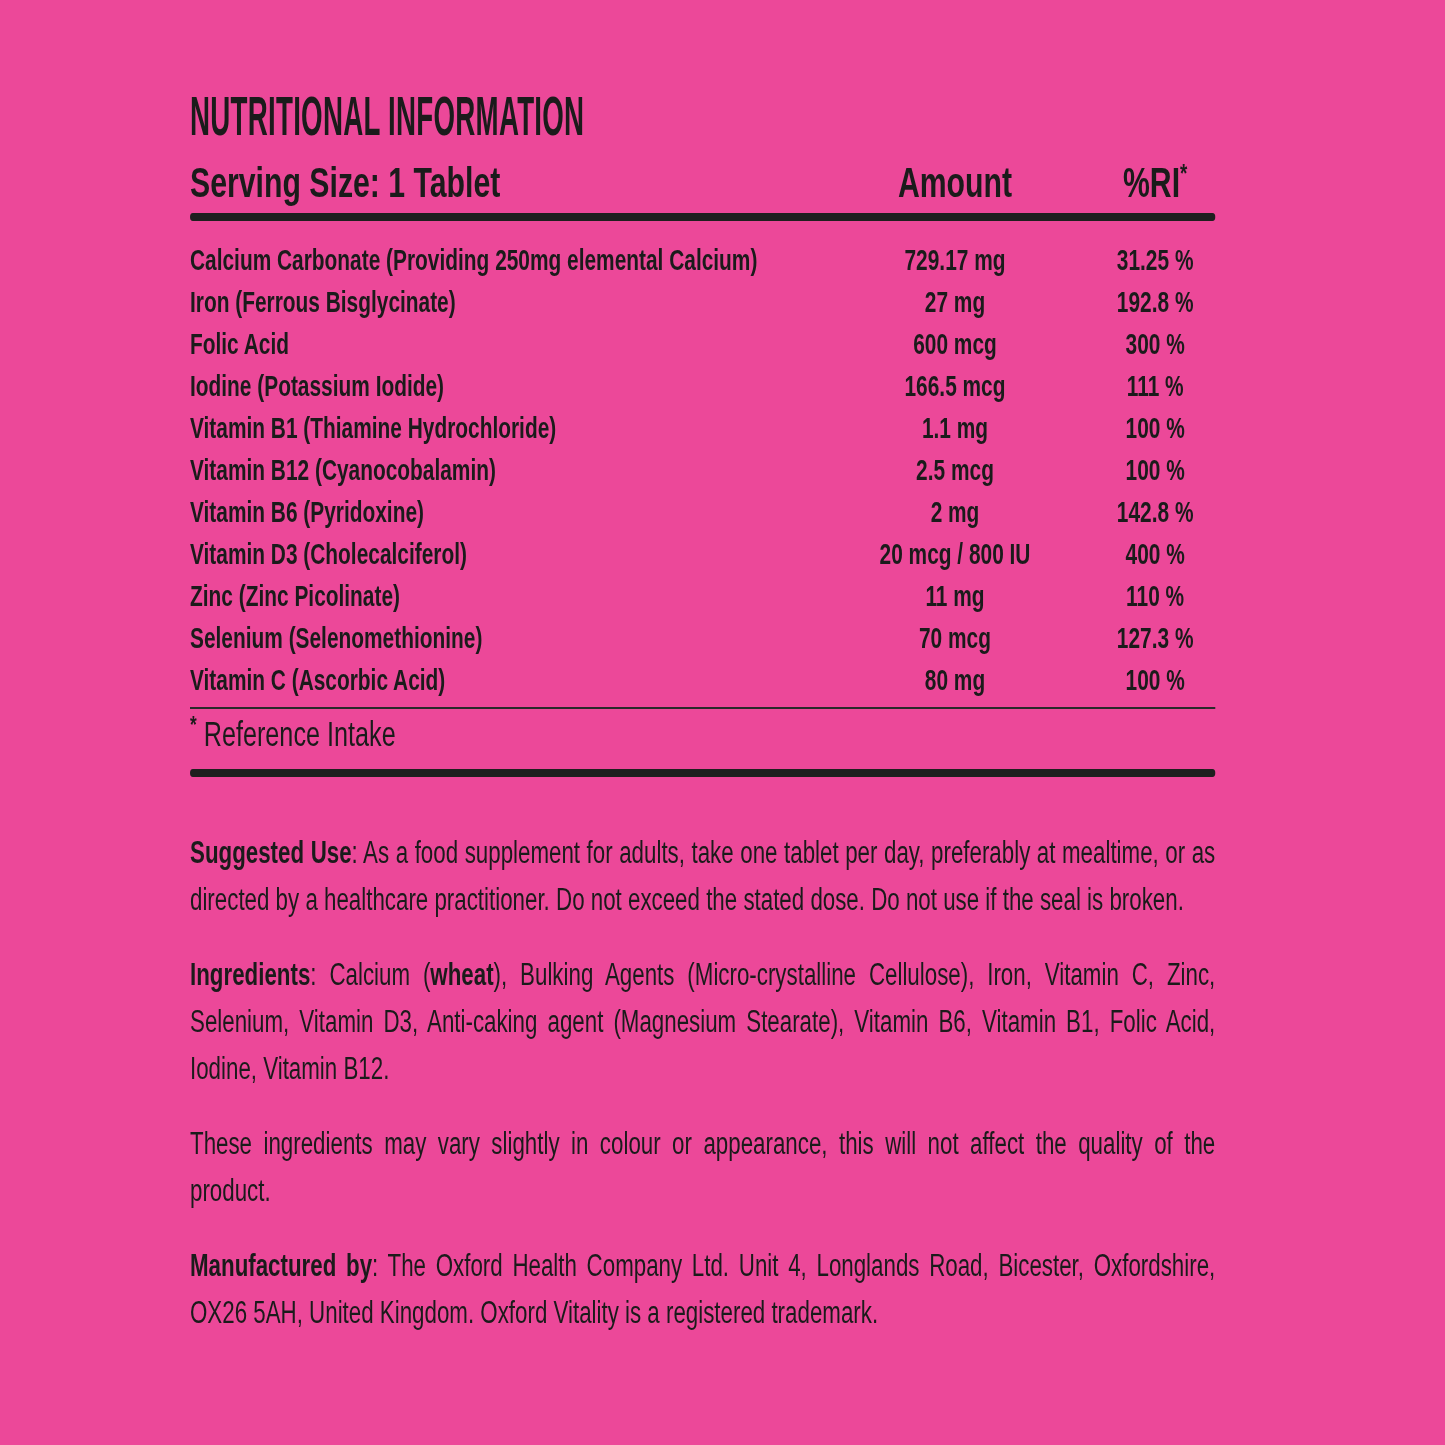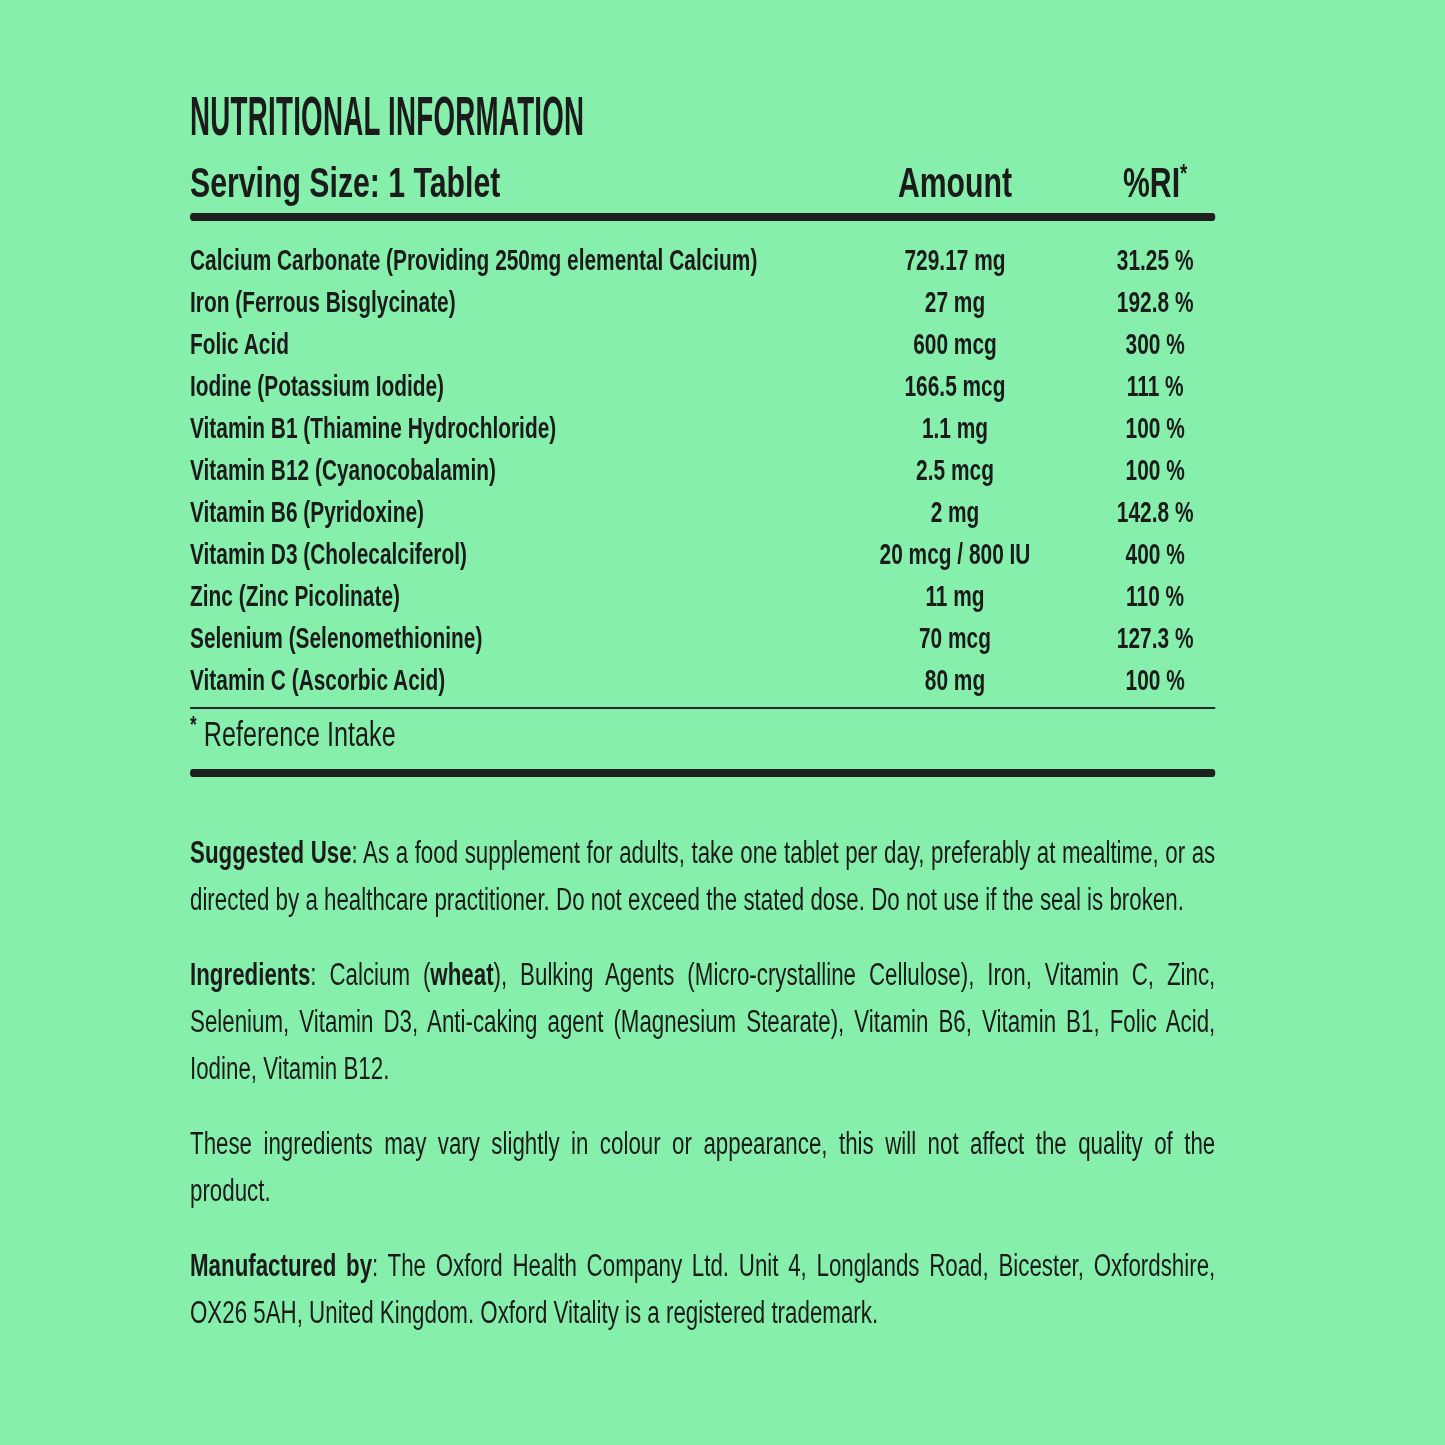--- a/index.html
+++ b/index.html
@@ -6,21 +6,21 @@
     margin: 0;
     padding: 0;
     background: #ffffff;
     font-family: "Liberation Sans", sans-serif;
     color: #1b1b1b;
   }
   .page {
     position: relative;
     width: 1445px;
     height: 1445px;
-    background: #86efac;
+    background: #ec4899;
     overflow: hidden;
   }
   
   .content {
     position: absolute;
     left: 190px;
     top: 95px;
     width: 1424px;
     transform: scaleX(0.72);
     transform-origin: 0 0;

